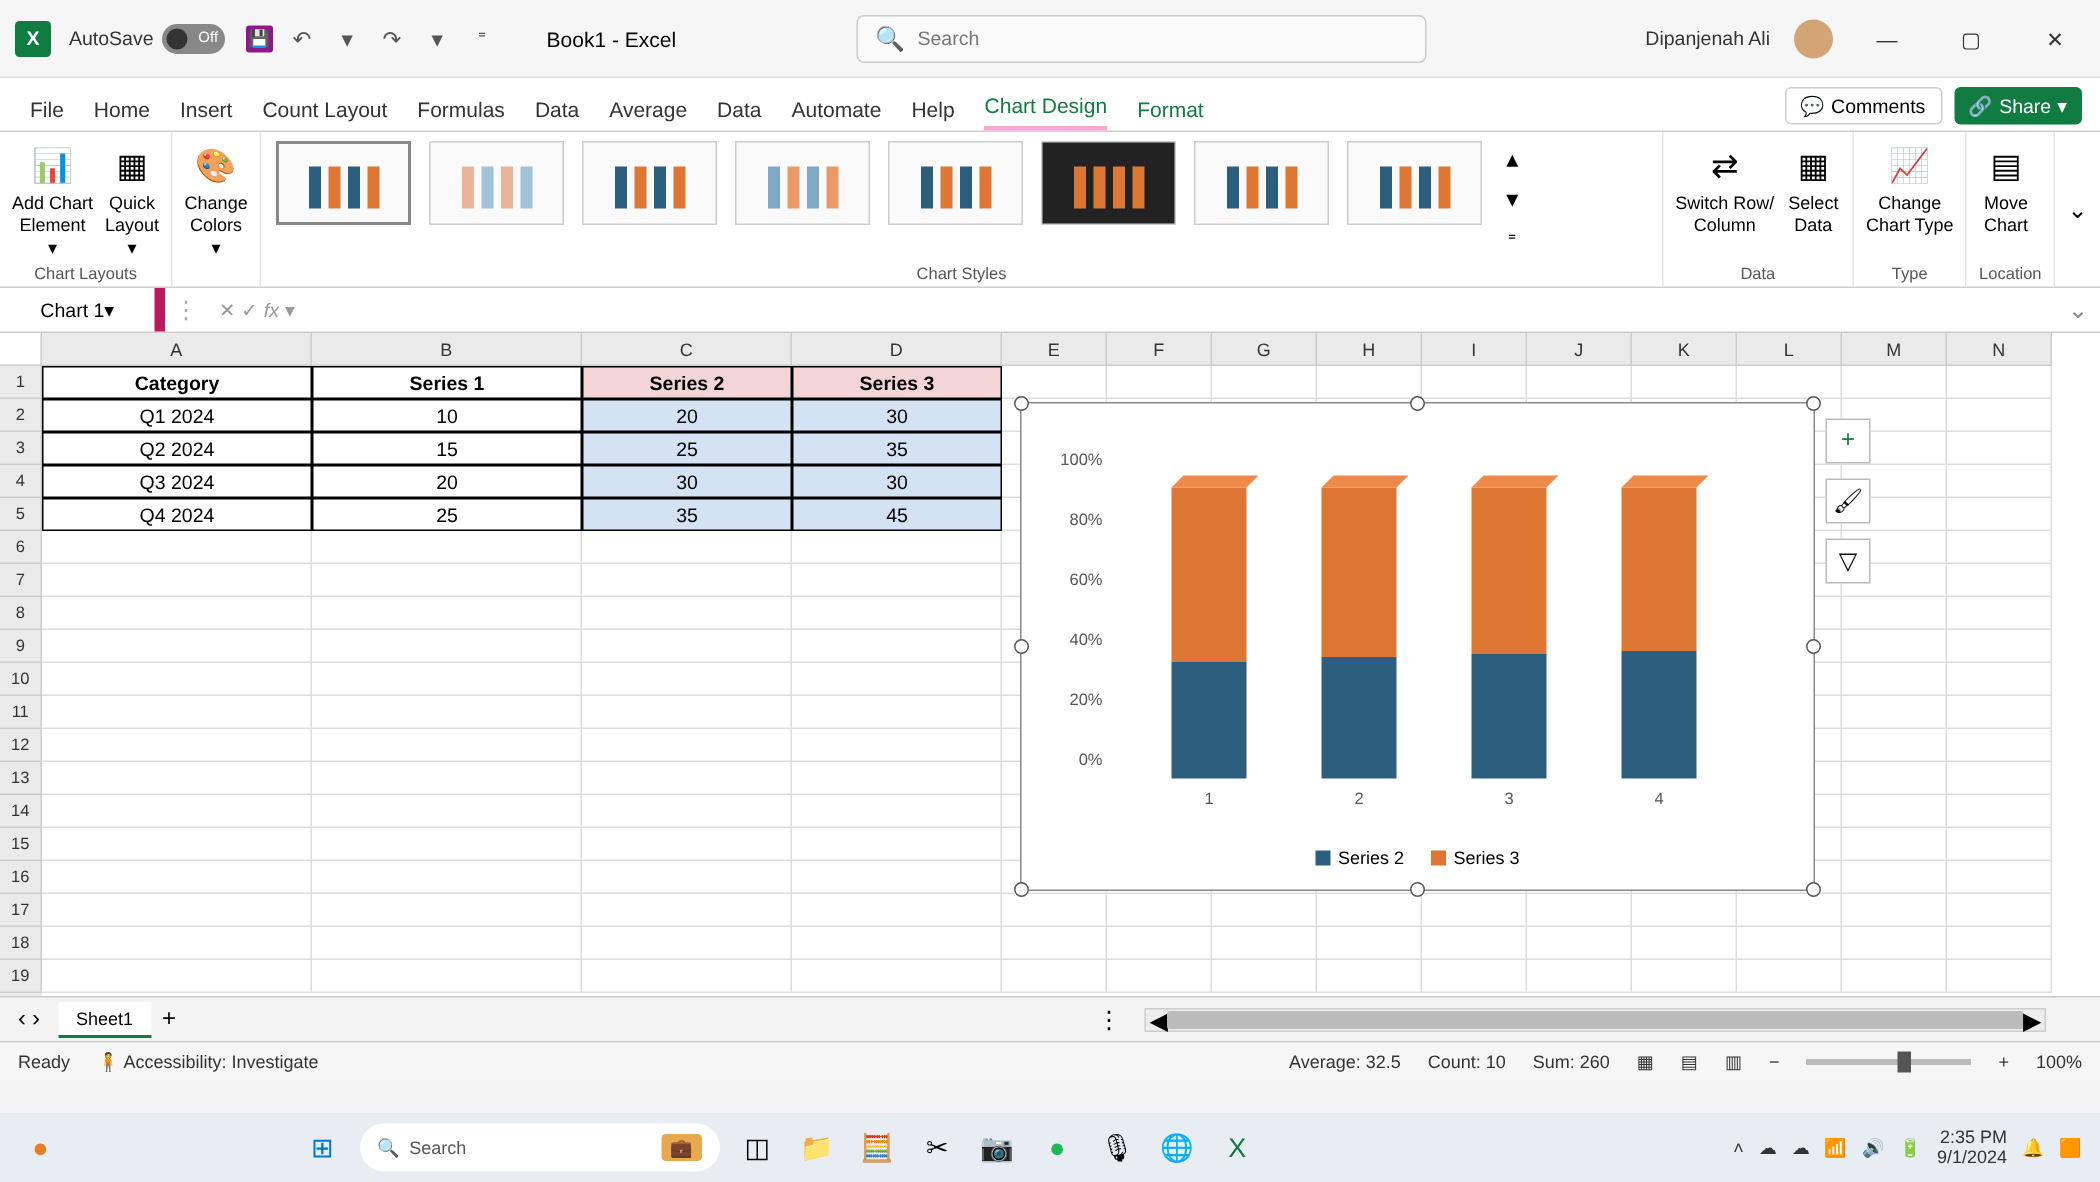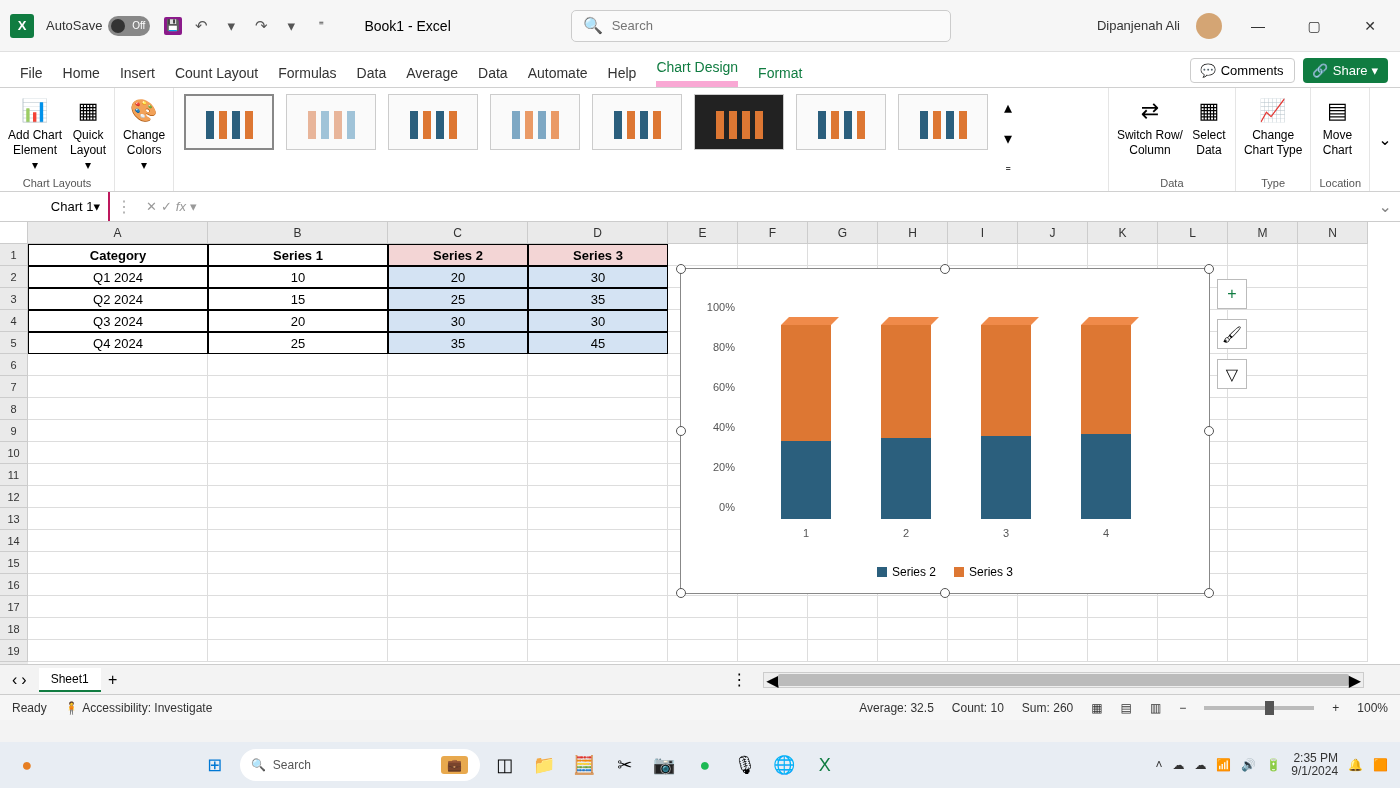--- a/index.html
+++ b/index.html
@@ -19,21 +19,21 @@
 .searchbar { flex: 0 0 380px; height: 32px; border: 1px solid #ccc; border-radius: 5px; display: flex; align-items: center; padding: 0 12px; margin-left: 120px; background: #fafafa; }
 .searchbar input { border: none; outline: none; background: transparent; font-size: 13px; margin-left: 8px; flex: 1; }
 .title-right { margin-left: auto; display: flex; align-items: center; gap: 16px; }
 .username { font-size: 13px; color: #333; }
 .avatar { width: 26px; height: 26px; border-radius: 50%; background: #d4a574; }
 .win-btn { width: 40px; height: 30px; display: flex; align-items: center; justify-content: center; font-size: 14px; color: #333; cursor: pointer; }
 
 
 .ribbon-tabs { height: 36px; display: flex; align-items: flex-end; padding-left: 20px; gap: 20px; border-bottom: 1px solid #d0d0d0; background: #fff; }
 .tab { font-size: 14px; color: #333; padding-bottom: 6px; cursor: pointer; }
-.tab.active { color: #107c41; border-bottom: 6px solid #f9a8d4; font-weight: 500; }
+.tab.active { color: #107c41; border-bottom: 3px solid #f9a8d4; font-weight: 500; }
 .tab.chart-active { color: #107c41; }
 .ribbon-right { margin-left: auto; display: flex; gap: 8px; padding-right: 12px; align-items: center; padding-bottom: 4px; }
 .comments-btn { background: #fff; border: 1px solid #ccc; padding: 4px 10px; border-radius: 4px; font-size: 13px; cursor: pointer; display: flex; gap: 4px; }
 .share-btn { background: #107c41; color: #fff; padding: 5px 10px; border-radius: 4px; font-size: 13px; cursor: pointer; display: flex; gap: 4px; }
 
 
 .ribbon { height: 104px; background: #fff; display: flex; border-bottom: 1px solid #d0d0d0; }
 .ribbon-group { border-right: 1px solid #e5e5e5; padding: 4px 8px 2px; display: flex; flex-direction: column; }
 .group-body { display: flex; gap: 8px; flex: 1; }
 .group-label { font-size: 11px; text-align: center; color: #555; padding-top: 2px; }
@@ -41,21 +41,21 @@
 .r-btn .icon-sq { width: 36px; height: 30px; display: flex; align-items: center; justify-content: center; font-size: 22px; margin-bottom: 2px; }
 .style-thumb { width: 90px; height: 56px; border: 1px solid #ccc; background: #fafafa; margin: 2px; display: inline-flex; align-items: center; justify-content: center; cursor: pointer; }
 .style-thumb.active { border: 2px solid #888; }
 .bars { display: flex; gap: 5px; align-items: flex-end; height: 34px; }
 .bar-mini { width: 8px; }
 .styles-more { width: 20px; display: flex; flex-direction: column; justify-content: space-around; align-items: center; cursor: pointer; }
 .collapse-btn { width: 30px; display: flex; align-items: center; justify-content: center; }
 
 
 .formulabar { height: 30px; display: flex; align-items: center; border-bottom: 1px solid #ccc; background: #fff; }
-.namebox { width: 110px; border-right: 2px solid #be185d; padding: 0 8px; display: flex; align-items: center; justify-content: flex-end; font-size: 13px; height: 100%; }
+.namebox { width: 110px; border-right: 7px solid #be185d; padding: 0 8px; display: flex; align-items: center; justify-content: center; font-size: 13px; height: 100%; }
 .fx-btns { display: flex; gap: 4px; padding: 0 8px; color: #999; font-size: 13px; }
 
 
 .gridwrap { height: 442px; display: flex; background: #fff; position: relative; }
 .rowheads { width: 28px; background: #eaeaea; }
 .colheads { height: 22px; background: #eaeaea; display: flex; }
 .ch { width: 180px; text-align: center; font-size: 12px; border-right: 1px solid #ccc; border-bottom: 1px solid #ccc; line-height: 22px; color: #333; }
 .ch.narrow { width: 70px; }
 .rh { height: 22px; text-align: center; font-size: 11px; border-bottom: 1px solid #ccc; border-right: 1px solid #ccc; line-height: 22px; color: #333; }
 .corner { width: 28px; height: 22px; border-right: 1px solid #ccc; border-bottom: 1px solid #ccc; }
@@ -241,20 +241,21 @@
             <div class="bar-mini" style="height:28px;background:#2b5f7d"></div>
             <div class="bar-mini" style="height:28px;background:#dd7733"></div>
           </div>
         </div>
       <div class="styles-more">
           <span>▴</span>
           <span>▾</span>
           <span>⁼</span>
         </div>
     </div>
+    <div class="group-label">Chart Styles</div>
   </div>
   <div class="ribbon-group">
     <div class="group-body">
       <div class="r-btn">
           <span class="icon-sq">⇄</span>
           <span style="white-space:pre">Switch Row/
 Column</span>
         </div>
       <div class="r-btn">
           <span class="icon-sq">▦</span>

